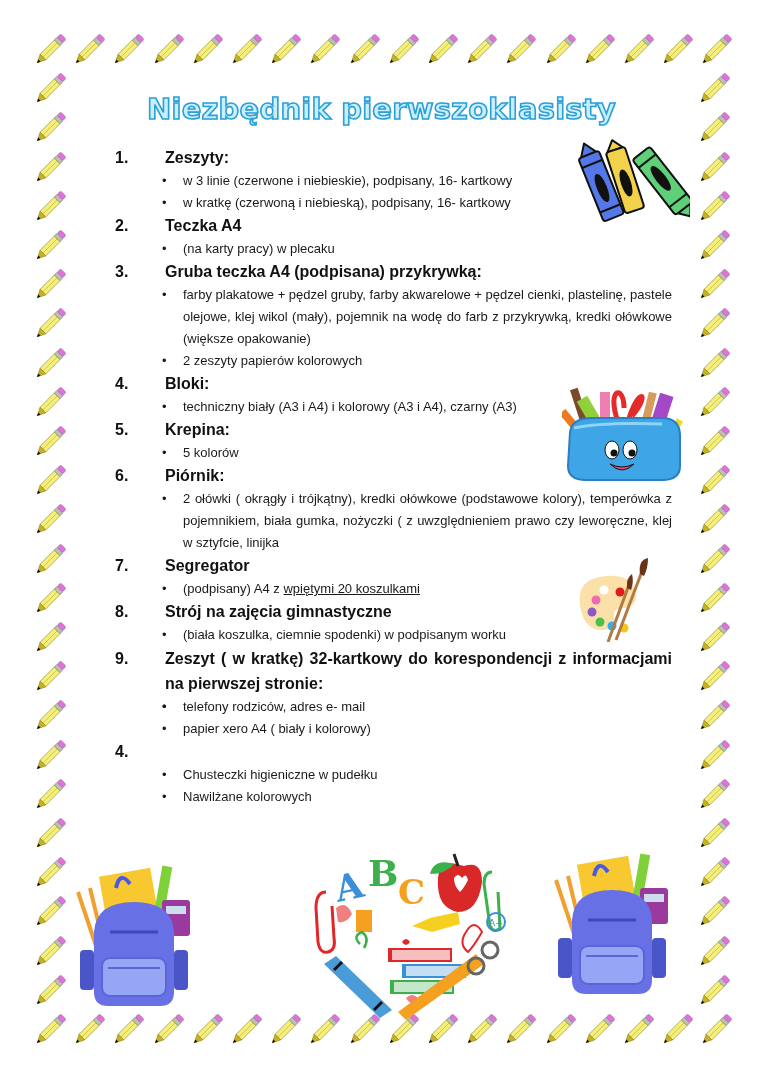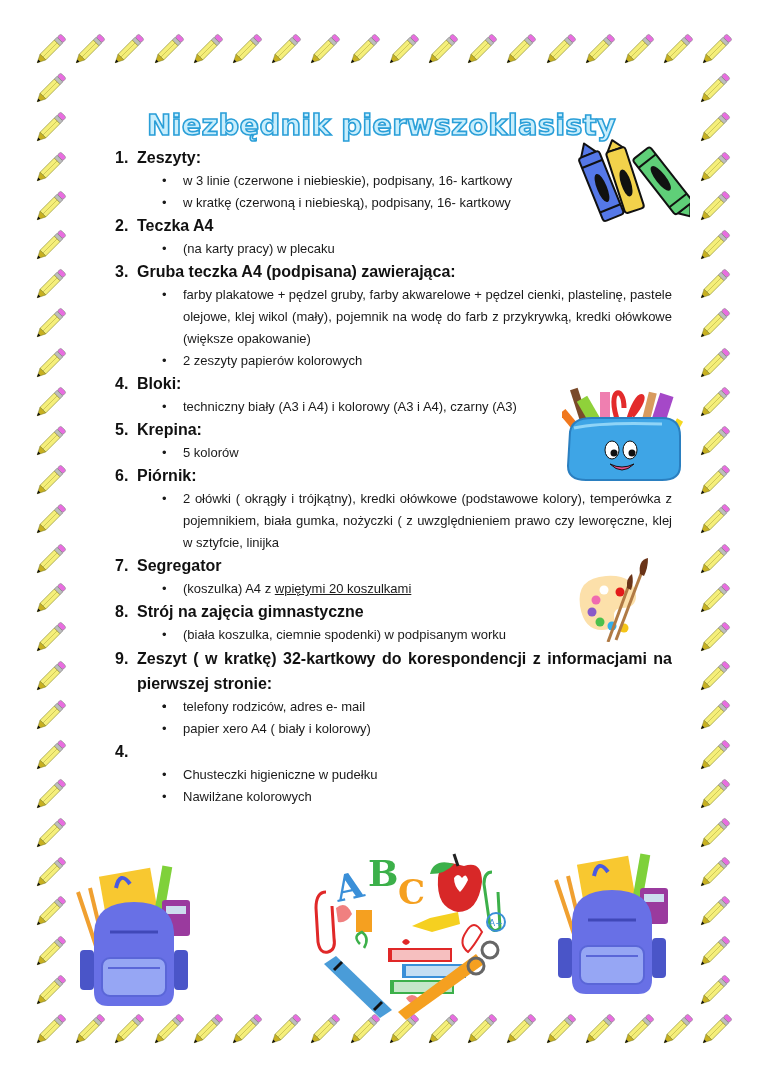--- a/index.html
+++ b/index.html
@@ -6,38 +6,38 @@
   body {
     width: 763px; height: 1080px; position: relative; overflow: hidden;
     background: #ffffff;
     font-family: "Liberation Sans", "DejaVu Sans", sans-serif;
     color: #111;
   }
   .pencil {
     position: absolute; width: 34px; height: 34px;
   }
   .title {
-    position: absolute; left: 0; width: 763px; top: 108px;
+    position: absolute; left: 0; width: 763px; top: 92px;
     text-align: center;
     font-family: "DejaVu Sans", sans-serif;
     font-weight: bold; font-size: 29px; letter-spacing: 0.2px;
     color: #c9eefc;
     -webkit-text-stroke: 1.6px #2a9fd8;
   }
   .content {
     position: absolute; left: 115px; top: 146px; width: 557px;
   }
   .item { margin: 0; }
   .heading {
     display: flex; font-weight: bold; font-size: 16px; line-height: 24px;
     margin-top: 0;
   }
   .heading .num { width: 22px; flex: none; }
   .heading.wide .num { width: 67px; }
-  .heading .txt { flex: 1; text-align: justify; }
+  .heading .txt { flex: 1; text-align: justify; margin-left: 28px; }
   ul { list-style: none; margin: 0; padding: 0; }
   li {
     position: relative; padding-left: 68px;
     font-size: 13px; line-height: 22px; text-align: justify;
     color: #1a1a1a;
   }
   li .bullet {
     position: absolute; left: 47px; top: 0; font-size: 13px;
   }
   .underline { text-decoration: underline; }
@@ -910,21 +910,21 @@
       <span class="txt">Teczka A4</span>
     </div>
     <ul>
       <li><span class="bullet">•</span><span>(na karty pracy) w plecaku</span></li>
     </ul>
   </div>
 
   <div class="item">
     <div class="heading">
       <span class="num">3.</span>
-      <span class="txt">Gruba teczka A4 (podpisana) zawierająca:</span>
+      <span class="txt">Gruba teczka A4 (podpisana) przykrywką:</span>
     </div>
     <ul>
       <li><span class="bullet">•</span><span>farby plakatowe + pędzel gruby, farby akwarelowe + pędzel cienki, plastelinę, pastele olejowe, klej wikol (mały), pojemnik na wodę do farb z przykrywką, kredki ołówkowe (większe opakowanie)</span></li>
       <li><span class="bullet">•</span><span>2 zeszyty papierów kolorowych</span></li>
     </ul>
   </div>
 
   <div class="item">
     <div class="heading">
       <span class="num">4.</span>
@@ -954,21 +954,21 @@
       <li><span class="bullet">•</span><span>2 ołówki ( okrągły i trójkątny), kredki ołówkowe (podstawowe kolory), temperówka z pojemnikiem, biała gumka, nożyczki ( z uwzględnieniem prawo czy leworęczne, klej w sztyfcie, linijka</span></li>
     </ul>
   </div>
 
   <div class="item">
     <div class="heading">
       <span class="num">7.</span>
       <span class="txt">Segregator</span>
     </div>
     <ul>
-      <li><span class="bullet">•</span><span>(koszulka) A4 z </span><span class="underline">wpiętymi 20 koszulkami</span></li>
+      <li><span class="bullet">•</span><span>(podpisany) A4 z </span><span class="underline">wpiętymi 20 koszulkami</span></li>
     </ul>
   </div>
 
   <div class="item">
     <div class="heading">
       <span class="num">8.</span>
       <span class="txt">Strój na zajęcia gimnastyczne</span>
     </div>
     <ul>
       <li><span class="bullet">•</span><span>(biała koszulka, ciemnie spodenki) w podpisanym worku</span></li>

